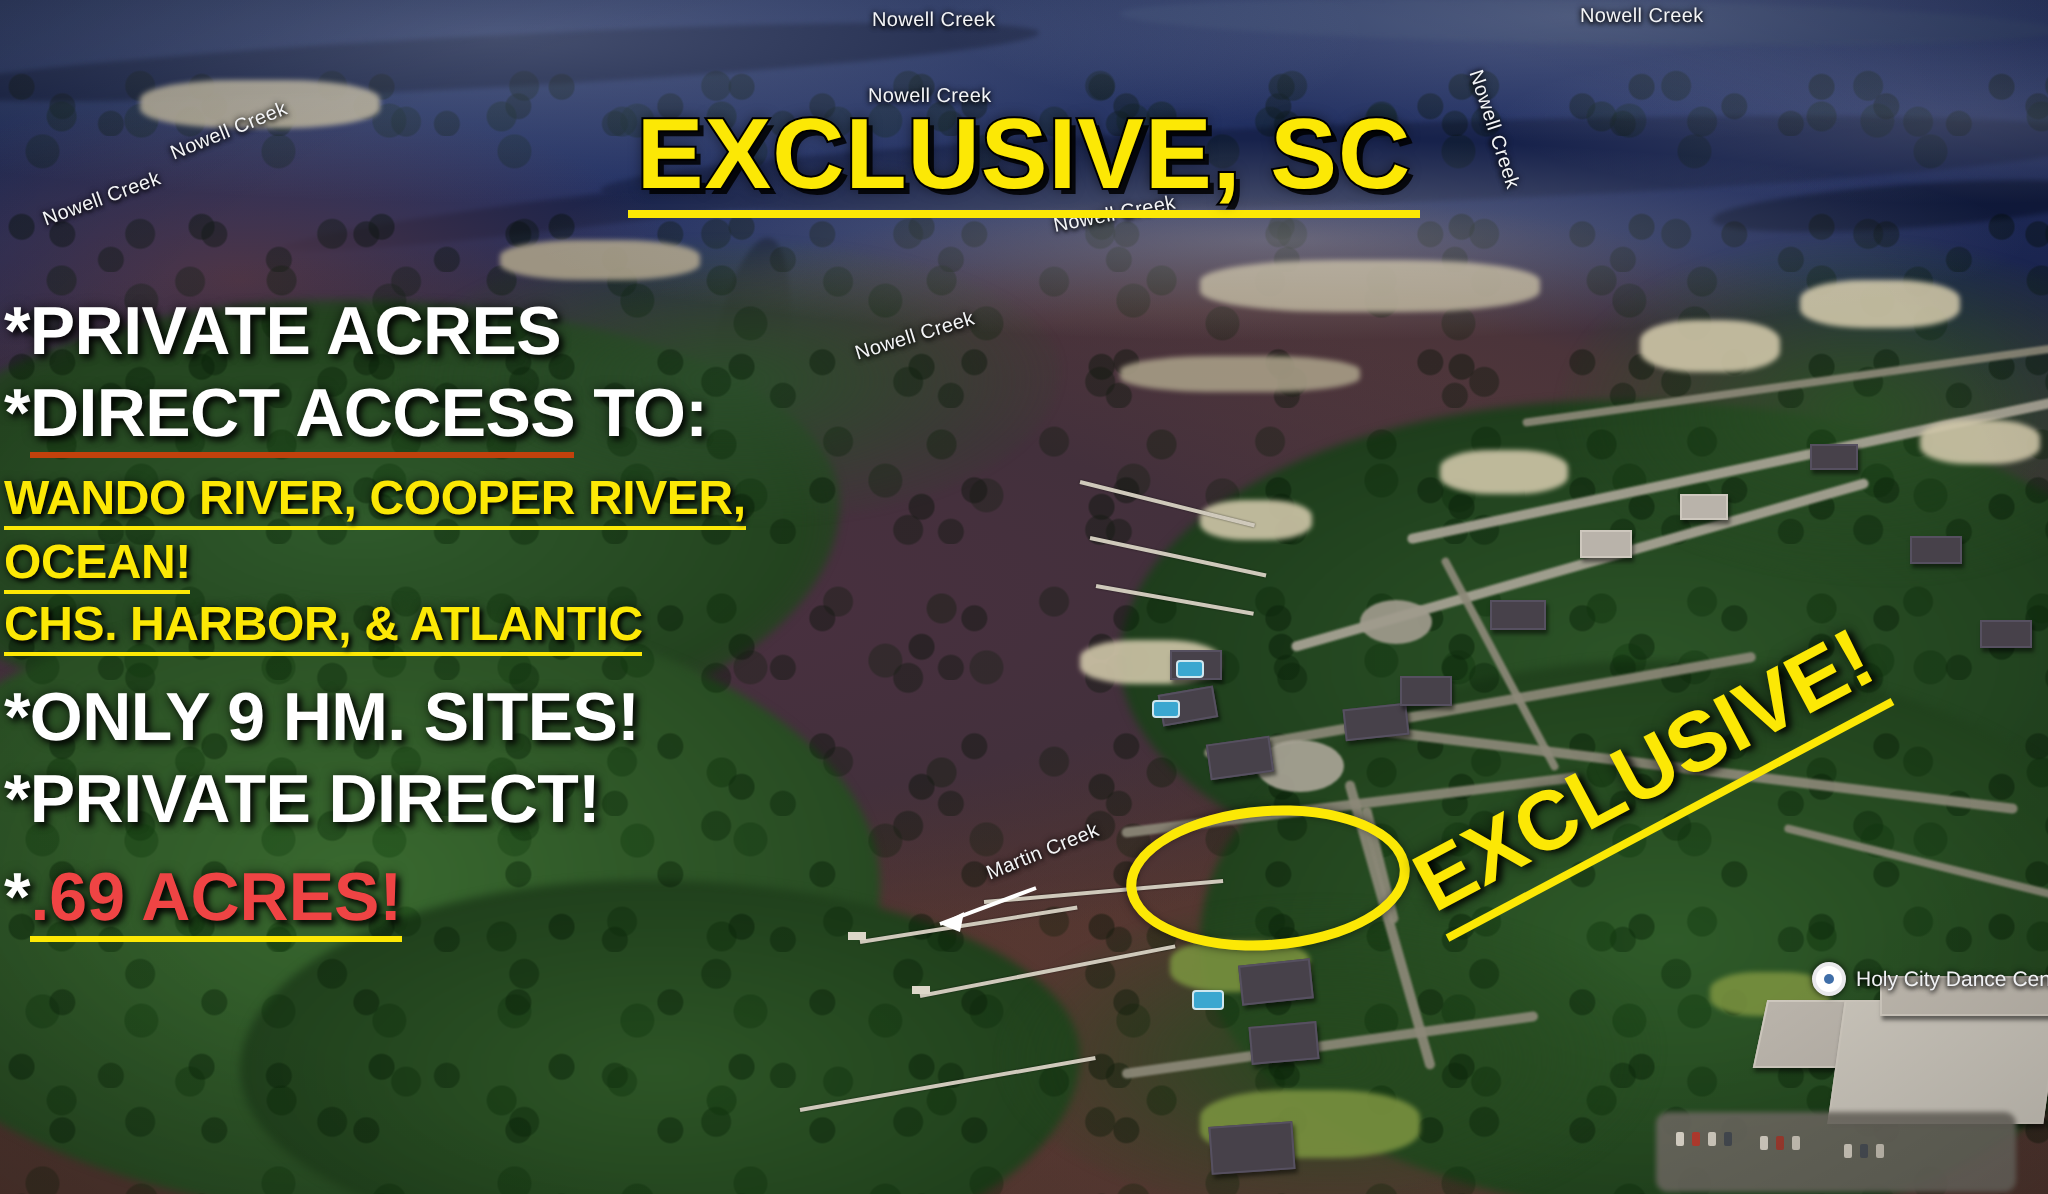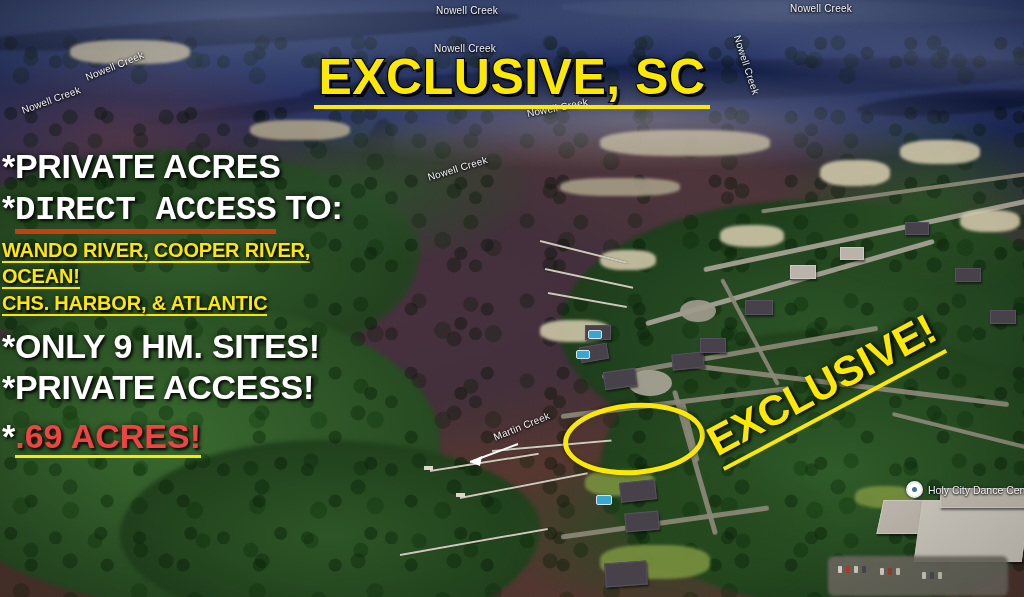--- a/index.html
+++ b/index.html
@@ -121,23 +121,23 @@
     text-shadow:3px 3px 0 rgba(0,0,0,.85), 0 0 7px rgba(0,0,0,.6);
   }
   #title span{border-bottom:4px solid #FCE805;padding:0 4px 2px 4px;display:inline-block;line-height:1.02;}
 
   .bullets{position:absolute;left:2px;top:146px;width:420px;}
   .b-white{
     color:#ffffff;font-weight:bold;font-size:34px;line-height:1.20;
     letter-spacing:-.3px;white-space:nowrap;
     text-shadow:2px 2px 3px rgba(0,0,0,.85), 0 0 6px rgba(0,0,0,.55);
   }
-  .b-white u{text-decoration:none;border-bottom:5px solid #c2410c;font-family:Liberation Mono, monospace;}
+  .b-white u{text-decoration:none;border-bottom:3px solid #c2410c;}
   .b-yellow{
-    color:#FCE805;font-weight:bold;font-size:20px;line-height:1.33;
+    color:#FCE805;font-weight:bold;font-size:24px;line-height:1.33;
     letter-spacing:-.2px;white-space:nowrap;
     text-shadow:1.5px 1.5px 2px rgba(0,0,0,.9), 0 0 5px rgba(0,0,0,.6);
   }
   .b-yellow u{text-decoration:none;border-bottom:2.5px solid #FCE805;}
   .acres{
     color:#ffffff;font-weight:bold;font-size:34px;line-height:1.2;white-space:nowrap;
     text-shadow:2px 2px 3px rgba(0,0,0,.85), 0 0 6px rgba(0,0,0,.55);
   }
   .acres em{
     font-style:normal;color:#ef4444;border-bottom:3.5px solid #FCE805;
@@ -299,20 +299,20 @@
 
     <div class="b-white"><span>*</span><u>DIRECT ACCESS</u><span> TO:</span></div>
 
     <div style="height:6px"></div>
     <div class="b-yellow"><u>WANDO RIVER, COOPER RIVER,</u></div>
     <div class="b-yellow"><u>OCEAN!</u></div>
     <div class="b-yellow"><u>CHS. HARBOR, &amp; ATLANTIC</u></div>
     <div style="height:10px"></div>
 
     <div class="b-white">*ONLY 9 HM. SITES!</div>
-    <div class="b-white">*PRIVATE ACCESS!</div>
+    <div class="b-white">*PRIVATE DIRECT!</div>
     <div style="height:8px"></div>
     <div class="acres"><span>*</span><em>.69 ACRES!</em></div>
   </div>
 
   <div id="exclusive"><span>EXCLUSIVE!</span></div>
 
 </div>
 
 </body></html>

